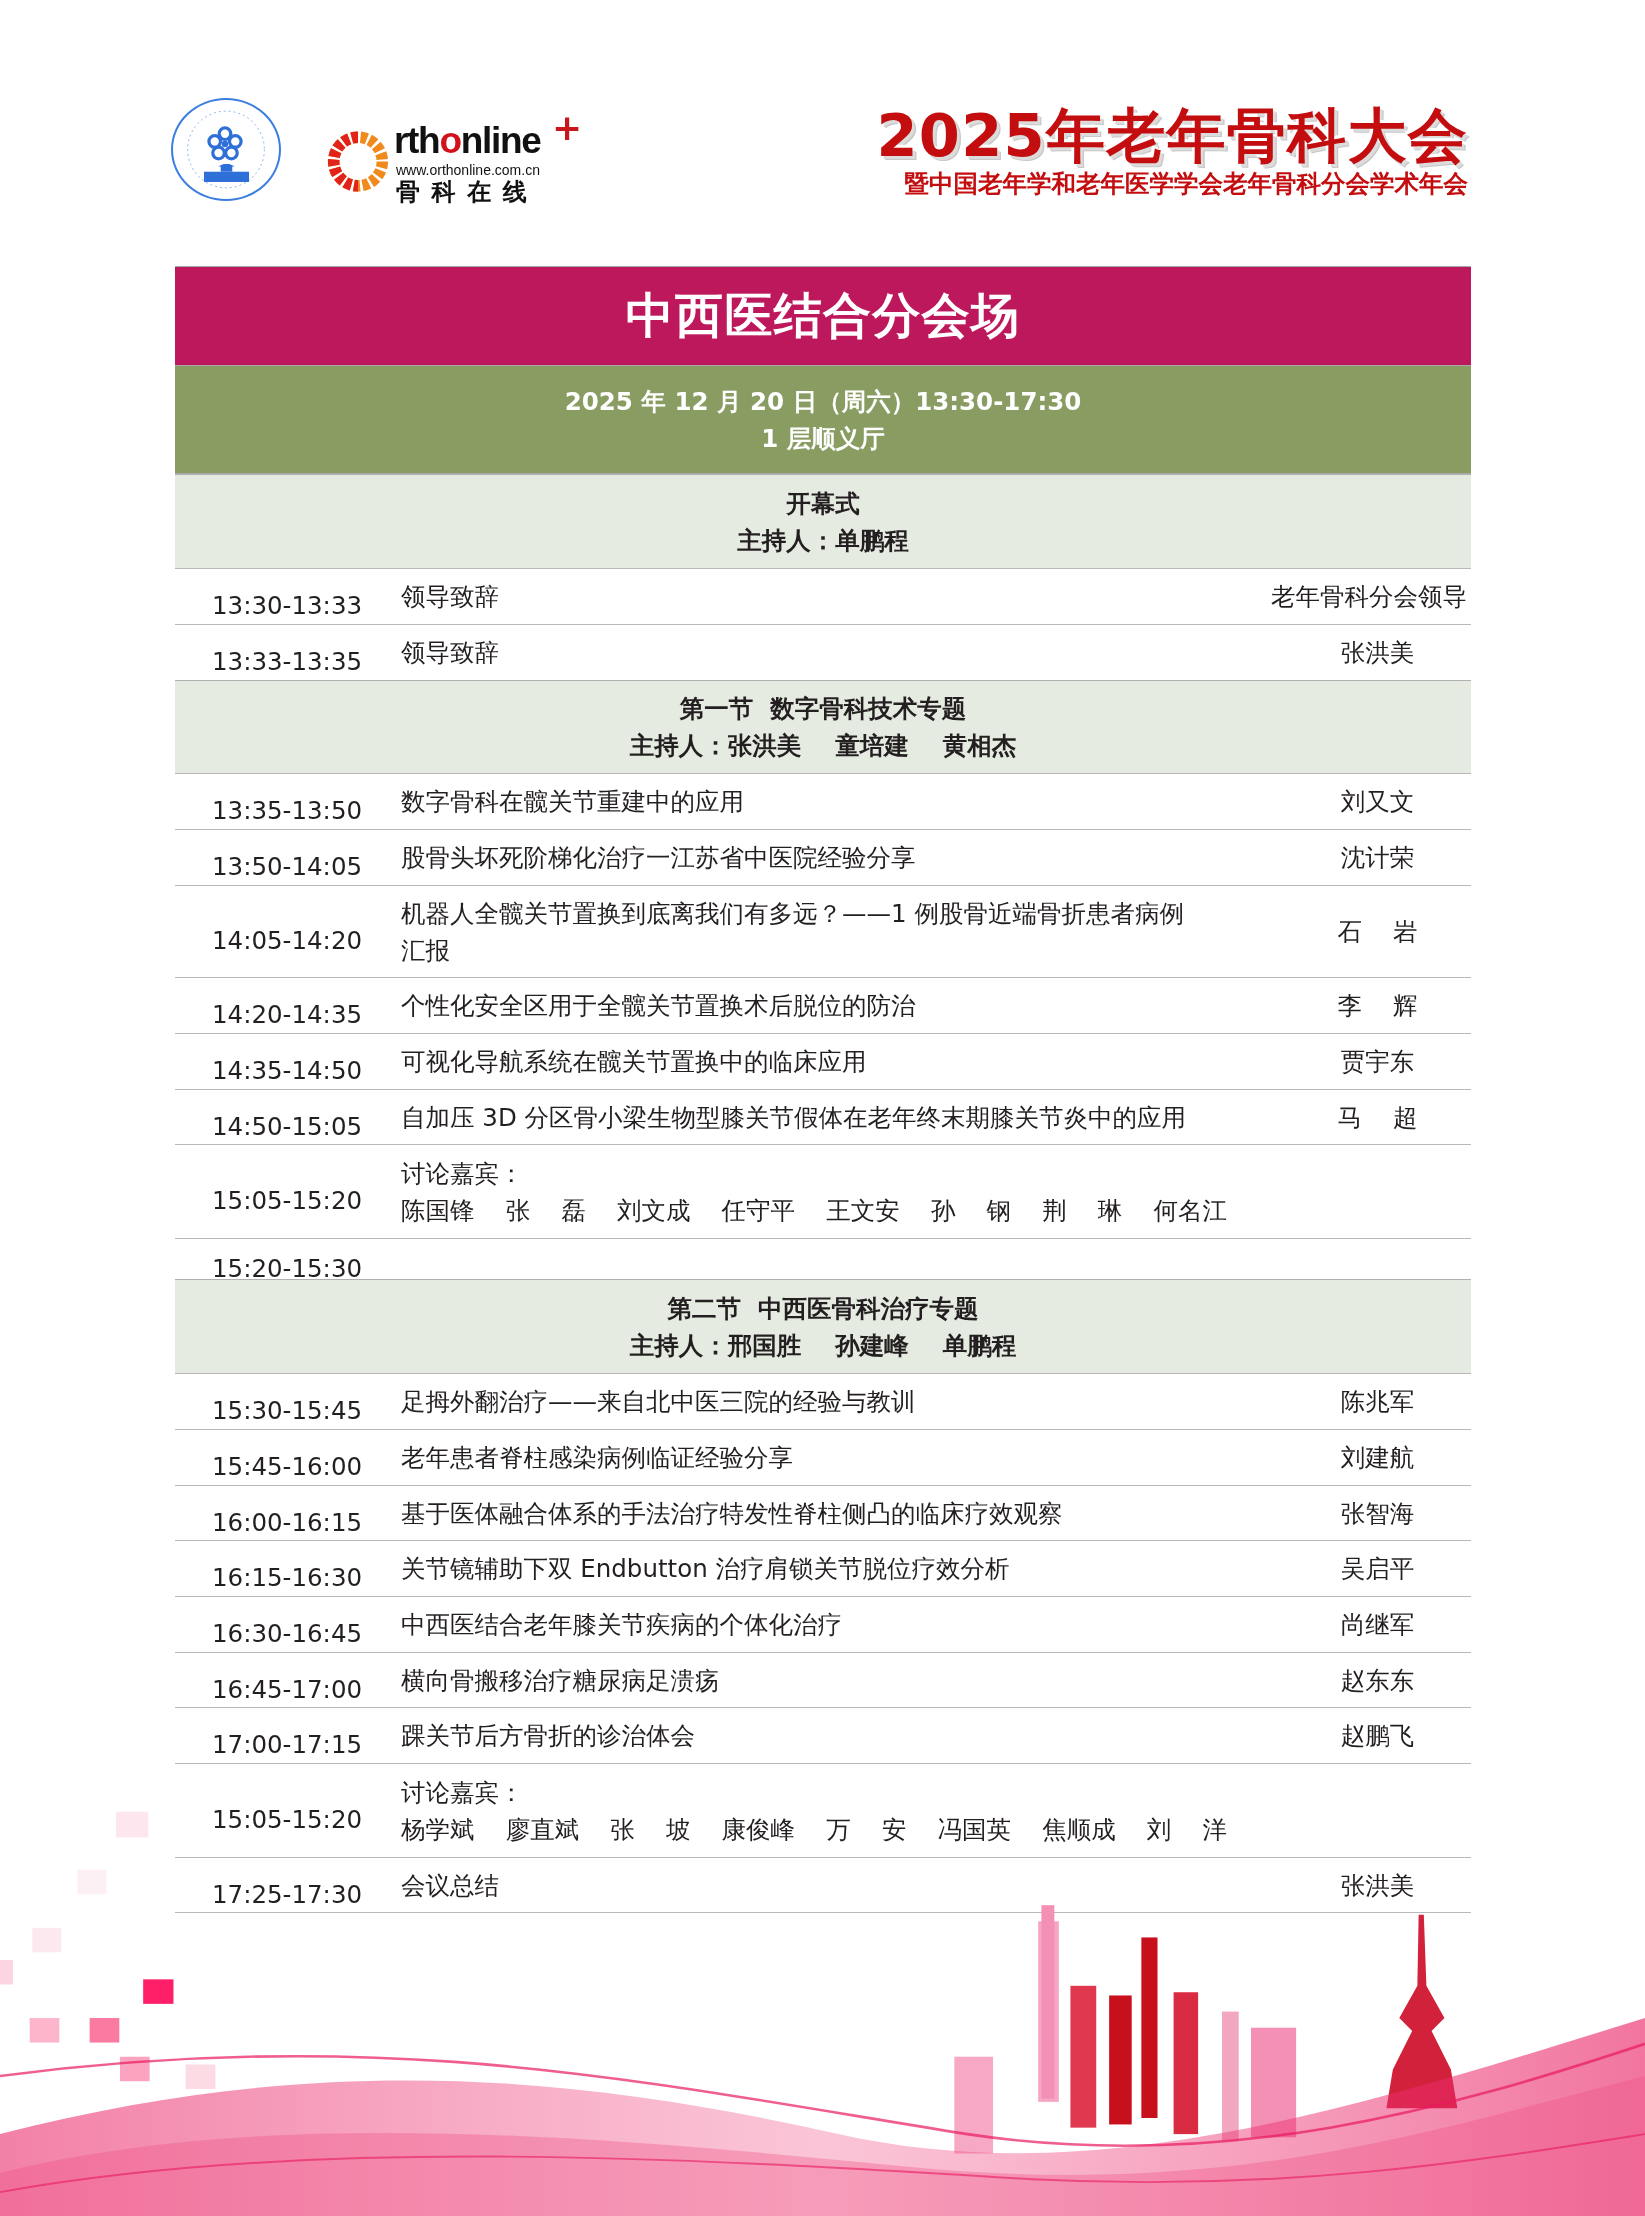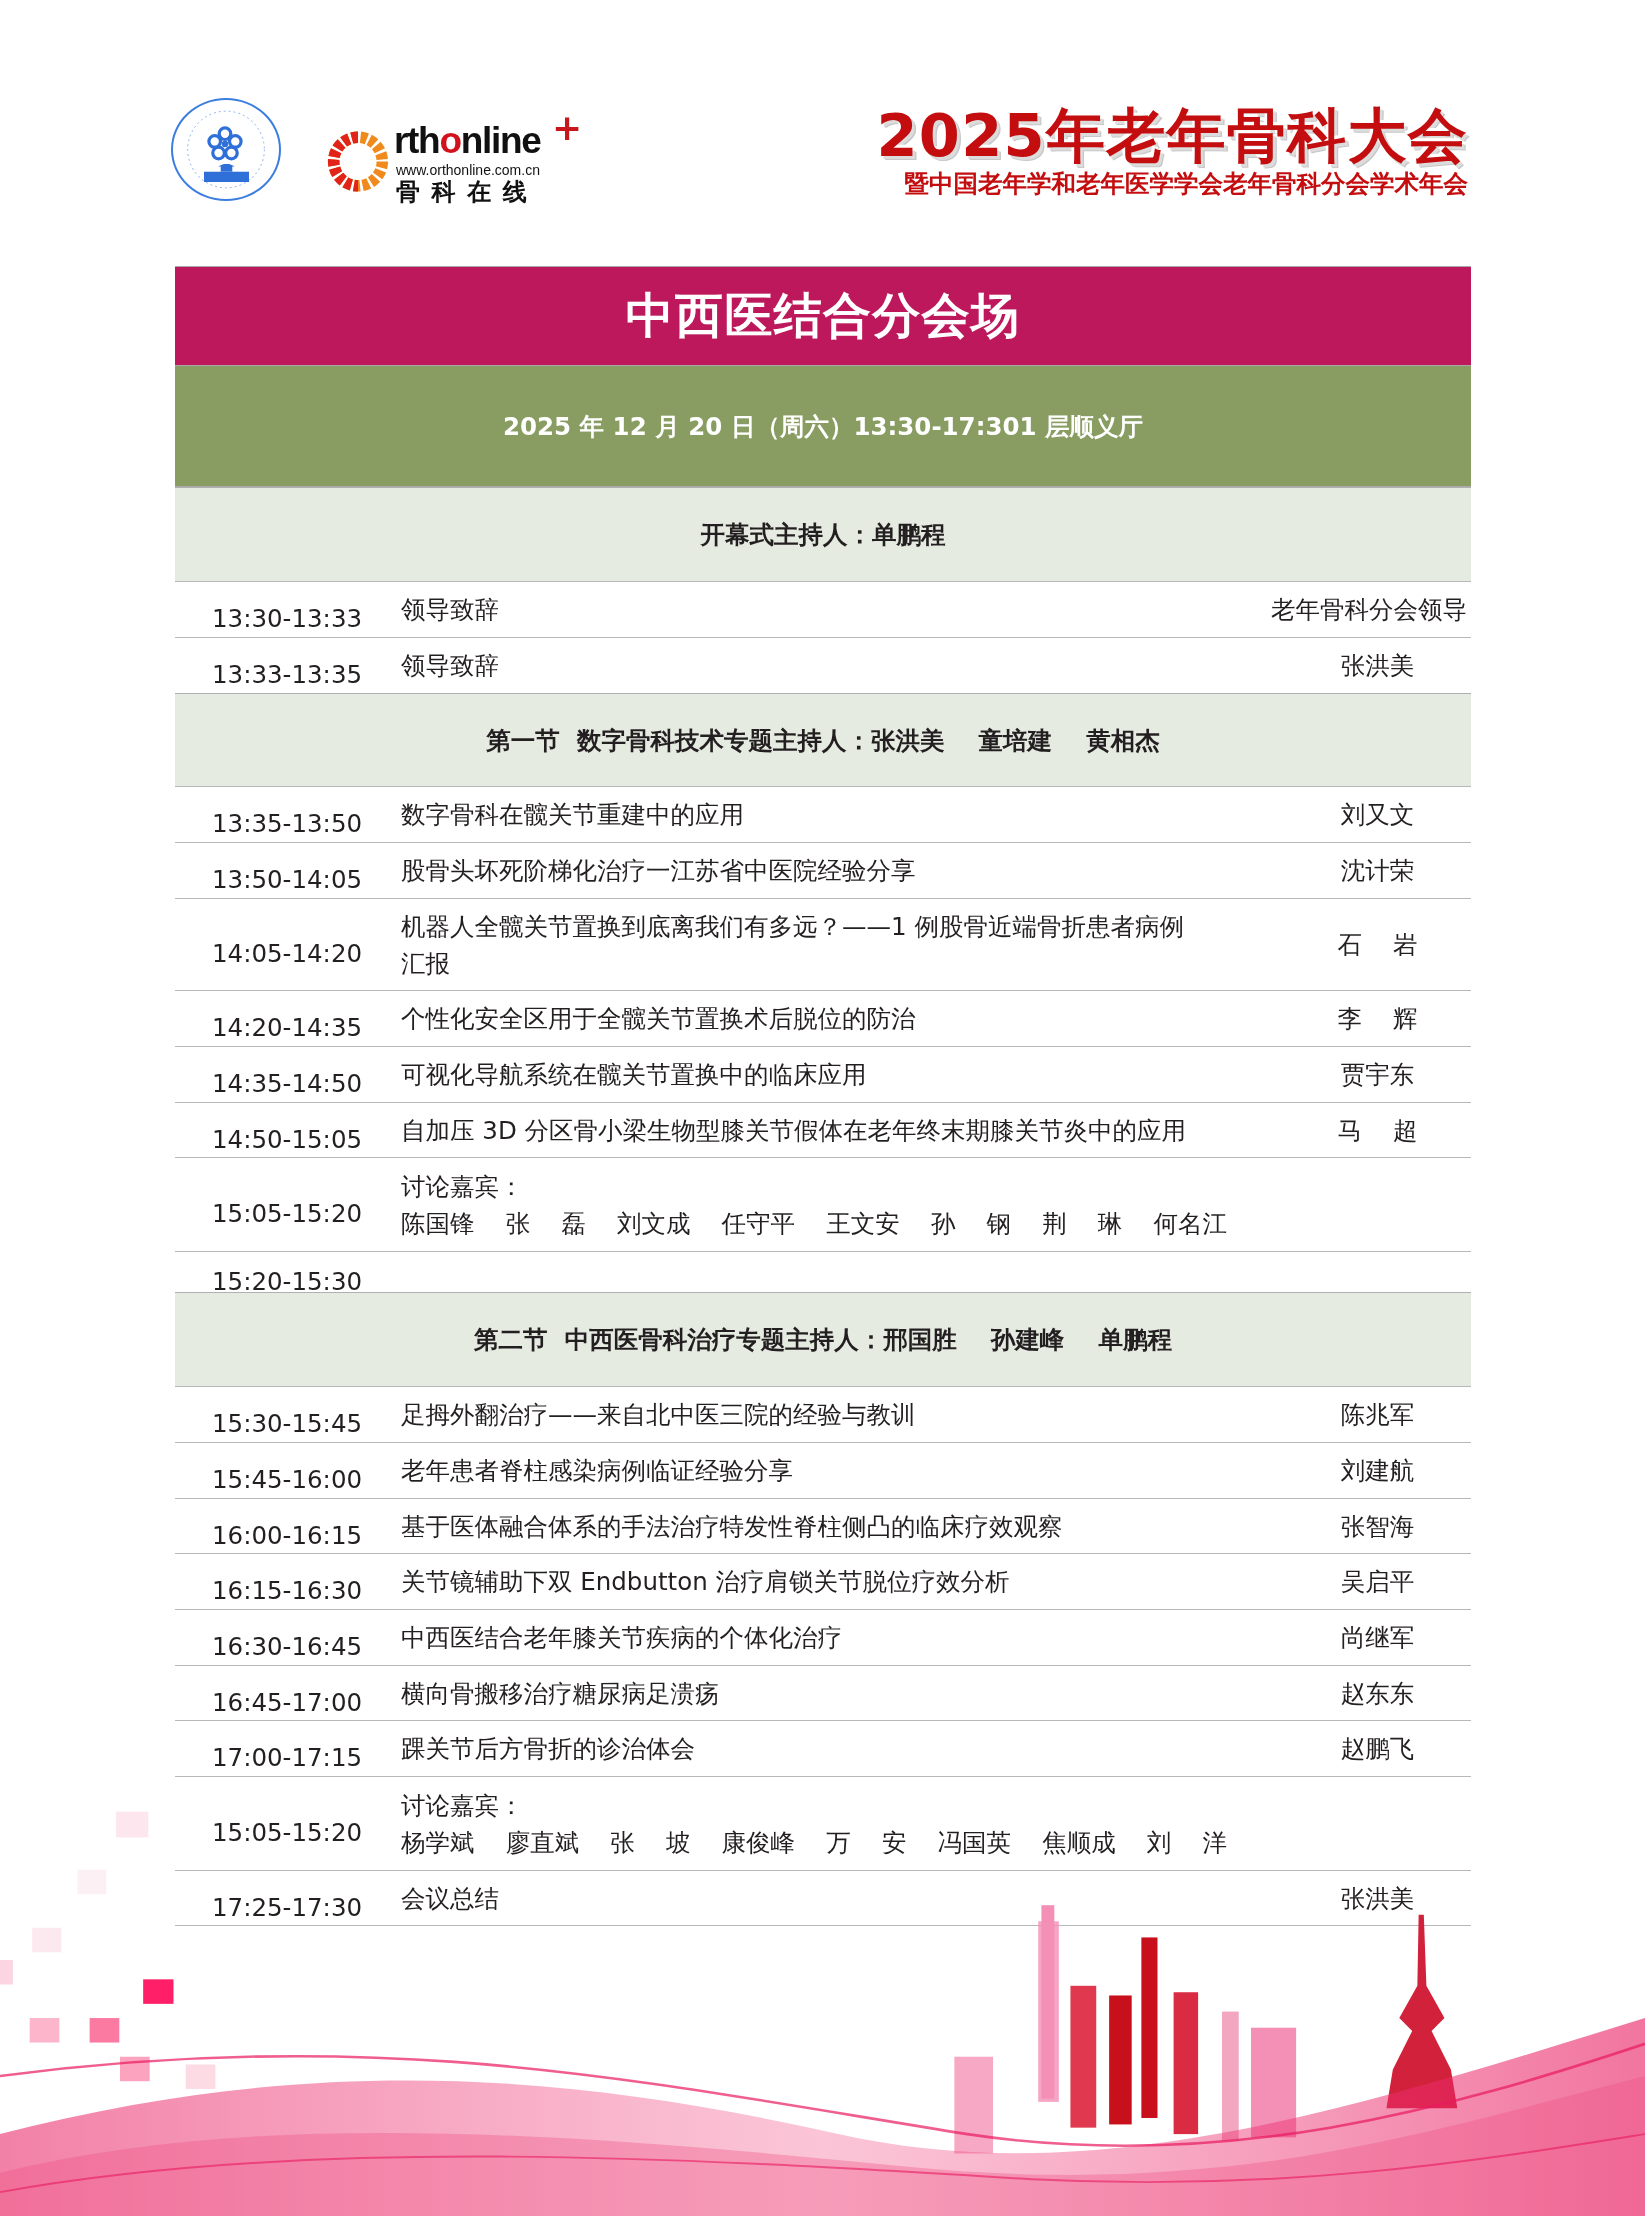--- a/index.html
+++ b/index.html
@@ -45,29 +45,29 @@
   }
 
   
   .table { position:absolute; left:175px; top:266px; width:1296px; }
   .band-title {
     height:99px; background:#be185d; border-top:1.9px solid #a8a8a8;
     box-sizing:border-box; display:flex; align-items:center; justify-content:center;
     color:#fff; font-weight:bold; font-size:48px; letter-spacing:1.3px;
   }
   .band-sub {
-    height:122px; background:#899d63; border-top:1.9px solid #a8a8a8; border-bottom:1.9px solid #a8a8a8;
-    box-sizing:border-box; display:flex; flex-direction:row; align-items:center; justify-content:center;
+    height:109px; background:#899d63; border-top:1.9px solid #a8a8a8; border-bottom:1.9px solid #a8a8a8;
+    box-sizing:border-box; display:flex; flex-direction:column; align-items:center; justify-content:center;
     color:#fff; font-weight:bold; font-size:24.5px; line-height:37px;
   }
   .col-header { height:57px; position:relative; font-size:24.5px; font-weight:bold; color:#231f20; }
   .col-header span { position:absolute; top:14px; letter-spacing:18px; }
   .section {
     background:#e6ebe2; border-top:1.9px solid #b0b0b0; box-sizing:border-box;
-    display:flex; flex-direction:row; align-items:center; justify-content:center;
+    display:flex; flex-direction:column; align-items:center; justify-content:center;
     font-size:24.5px; font-weight:bold; color:#231f20; line-height:37px; white-space:pre;
   }
   .row {
     position:relative; border-top:1.9px solid #b8b8b8; box-sizing:border-box;
     font-size:24.5px; color:#231f20;
   }
   .row .time { position:absolute; left:37px; top:9px; height:100%; display:flex; align-items:center; }
   .row .content { position:absolute; left:226px; width:1045px; top:0; height:100%; display:flex; flex-direction:column; justify-content:center; line-height:37px; }
   .row .speaker { position:absolute; right:0; width:187px; top:0; height:100%; display:flex; align-items:center; justify-content:center; white-space:pre; }
   .row .speaker.wide { justify-content:flex-end; padding-right:3.9px; box-sizing:border-box; width:219px; }

